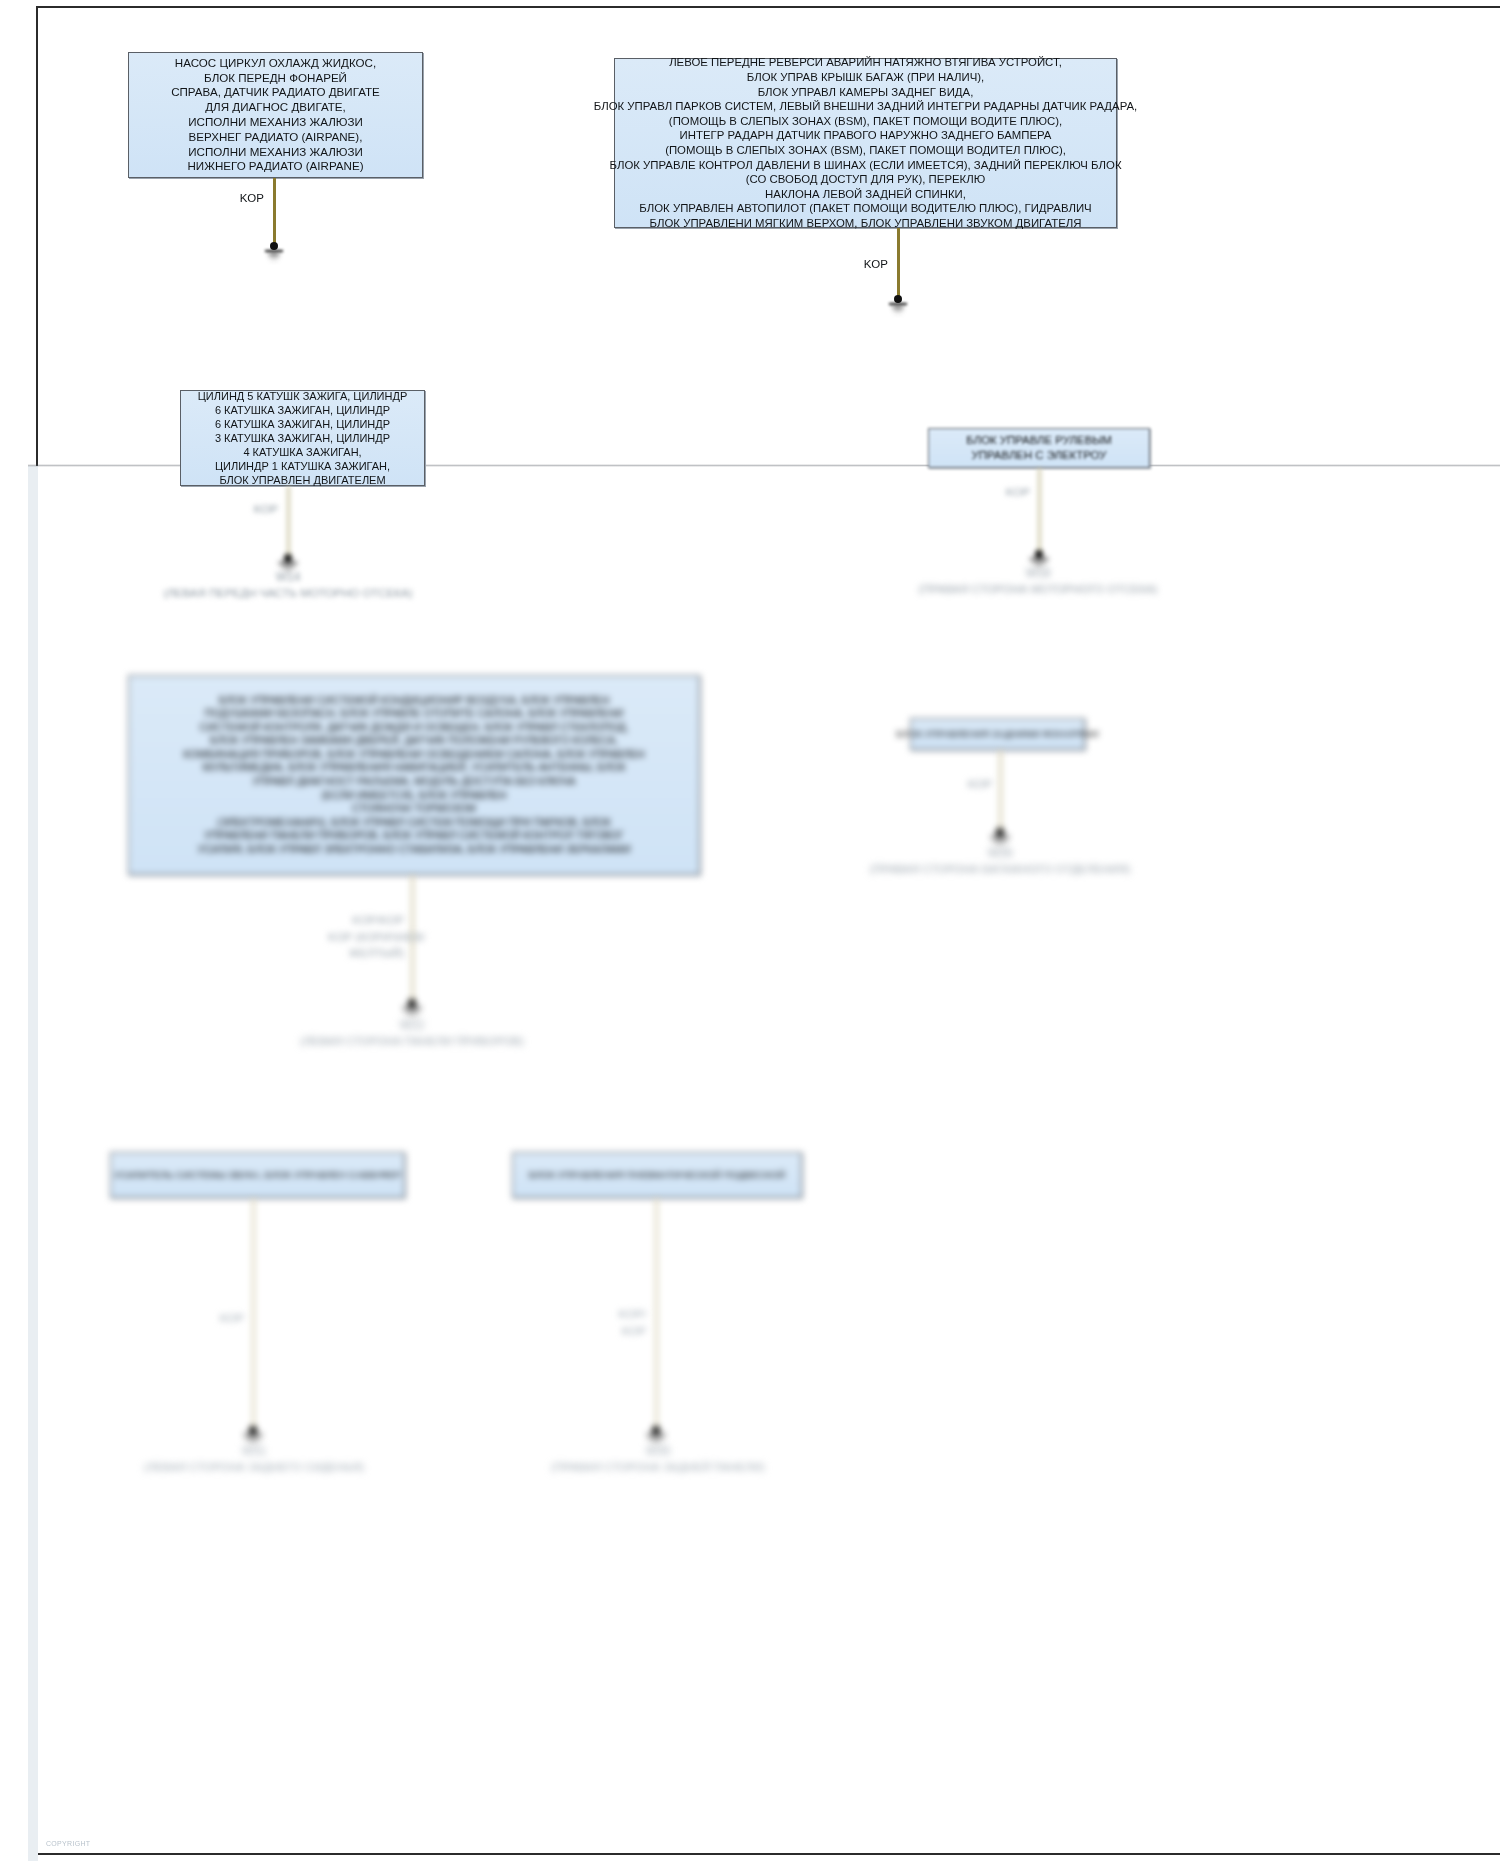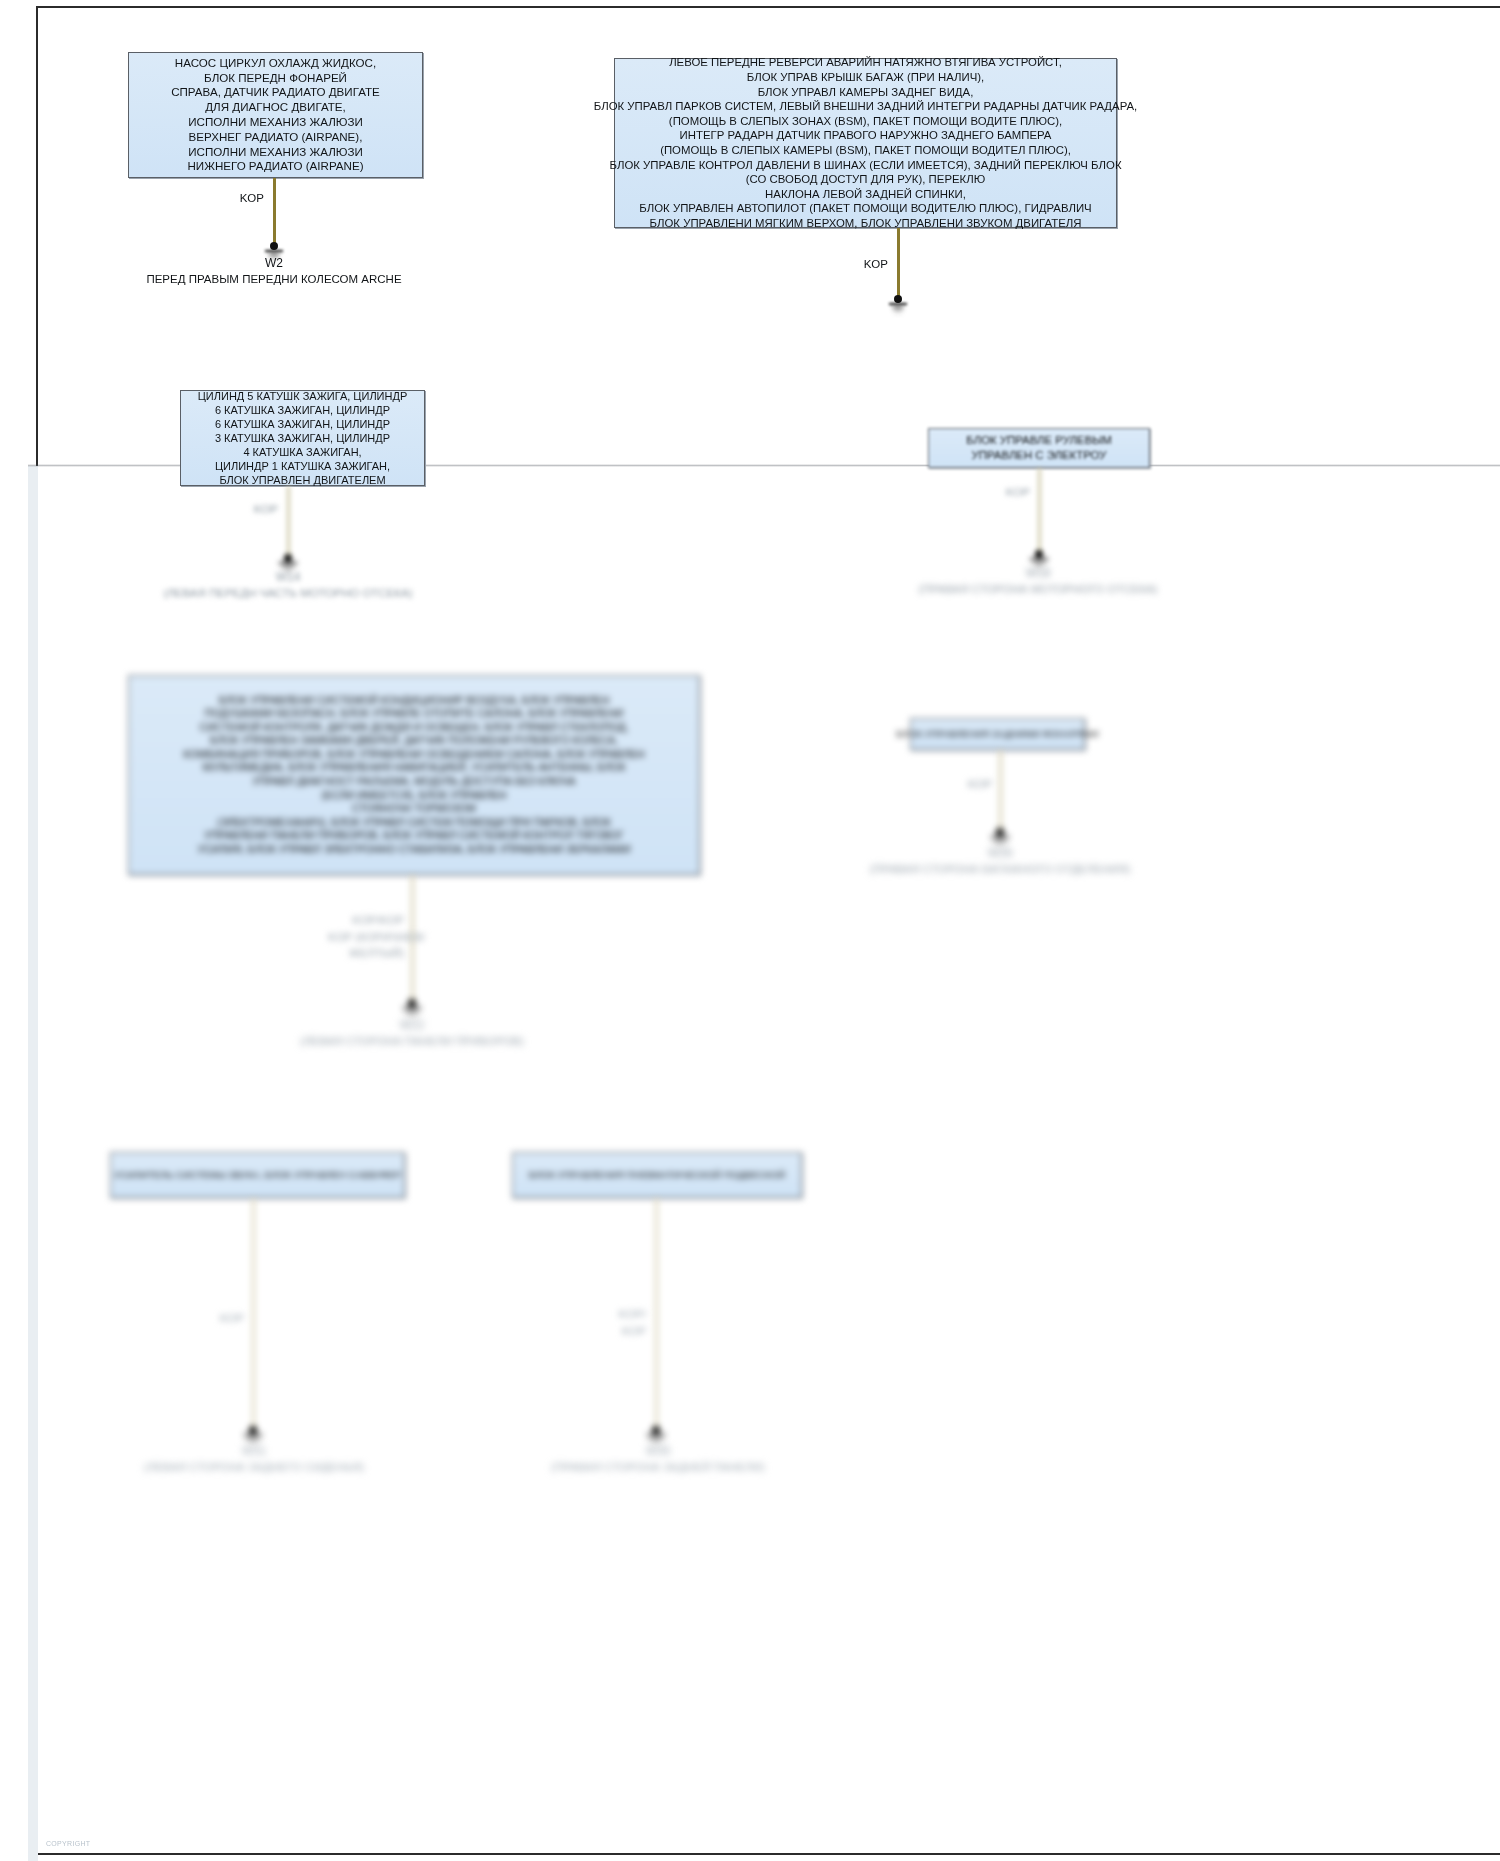--- a/index.html
+++ b/index.html
@@ -115,33 +115,29 @@
     <span class="ln">НИЖНЕГО РАДИАТО (AIRPANE)</span>
   </div>
   <div class="wire b0" style="left:245px;top:178px;height:68px;"></div>
   <div class="wire-label b0" style="left:196px;top:192px;width:40px;">KOP</div>
   <div class="gnd b0" style="left:233px;top:242px;">
     <span class="dot"></span>
       <span class="b1"></span>
       <span class="b2"></span>
       <span class="b3"></span>
   </div>
-  <div class="gnd-caption b0" style="left:46px;top:256px;width:400px;">
-    <span class="code">W2</span>
-    <span class="place">ПЕРЕД ПРАВЫМ ПЕРЕДНИ КОЛЕСОМ ARCHE</span>
-  </div>
 
   <div class="node-box b0" style="left:586px;top:58px;width:503px;height:170px;font-size:11.4px;">
     <span class="ln">ЛЕВОЕ ПЕРЕДНЕ РЕВЕРСИ АВАРИЙН НАТЯЖНО ВТЯГИВА УСТРОЙСТ,</span>
     <span class="ln">БЛОК УПРАВ КРЫШК БАГАЖ (ПРИ НАЛИЧ),</span>
     <span class="ln">БЛОК УПРАВЛ КАМЕРЫ ЗАДНЕГ ВИДА,</span>
     <span class="ln">БЛОК УПРАВЛ ПАРКОВ СИСТЕМ, ЛЕВЫЙ ВНЕШНИ ЗАДНИЙ ИНТЕГРИ РАДАРНЫ ДАТЧИК РАДАРА,</span>
     <span class="ln">(ПОМОЩЬ В СЛЕПЫХ ЗОНАХ (BSM), ПАКЕТ ПОМОЩИ ВОДИТЕ ПЛЮС),</span>
     <span class="ln">ИНТЕГР РАДАРН ДАТЧИК ПРАВОГО НАРУЖНО ЗАДНЕГО БАМПЕРА</span>
-    <span class="ln">(ПОМОЩЬ В СЛЕПЫХ КАМЕРЫ (BSM), ПАКЕТ ПОМОЩИ ВОДИТЕЛ ПЛЮС),</span>
+    <span class="ln">(ПОМОЩЬ В СЛЕПЫХ ЗОНАХ (BSM), ПАКЕТ ПОМОЩИ ВОДИТЕЛ ПЛЮС),</span>
     <span class="ln">БЛОК УПРАВЛЕ КОНТРОЛ ДАВЛЕНИ В ШИНАХ (ЕСЛИ ИМЕЕТСЯ), ЗАДНИЙ ПЕРЕКЛЮЧ БЛОК</span>
     <span class="ln">(СО СВОБОД ДОСТУП ДЛЯ РУК), ПЕРЕКЛЮ</span>
     <span class="ln">НАКЛОНА ЛЕВОЙ ЗАДНЕЙ СПИНКИ,</span>
     <span class="ln">БЛОК УПРАВЛЕН АВТОПИЛОТ (ПАКЕТ ПОМОЩИ ВОДИТЕЛЮ ПЛЮС), ГИДРАВЛИЧ</span>
     <span class="ln">БЛОК УПРАВЛЕНИ МЯГКИМ ВЕРХОМ, БЛОК УПРАВЛЕНИ ЗВУКОМ ДВИГАТЕЛЯ</span>
   </div>
   <div class="wire b0" style="left:869px;top:228px;height:70px;"></div>
   <div class="wire-label b0" style="left:820px;top:258px;width:40px;">KOP</div>
   <div class="gnd b0" style="left:857px;top:295px;">
     <span class="dot"></span>

